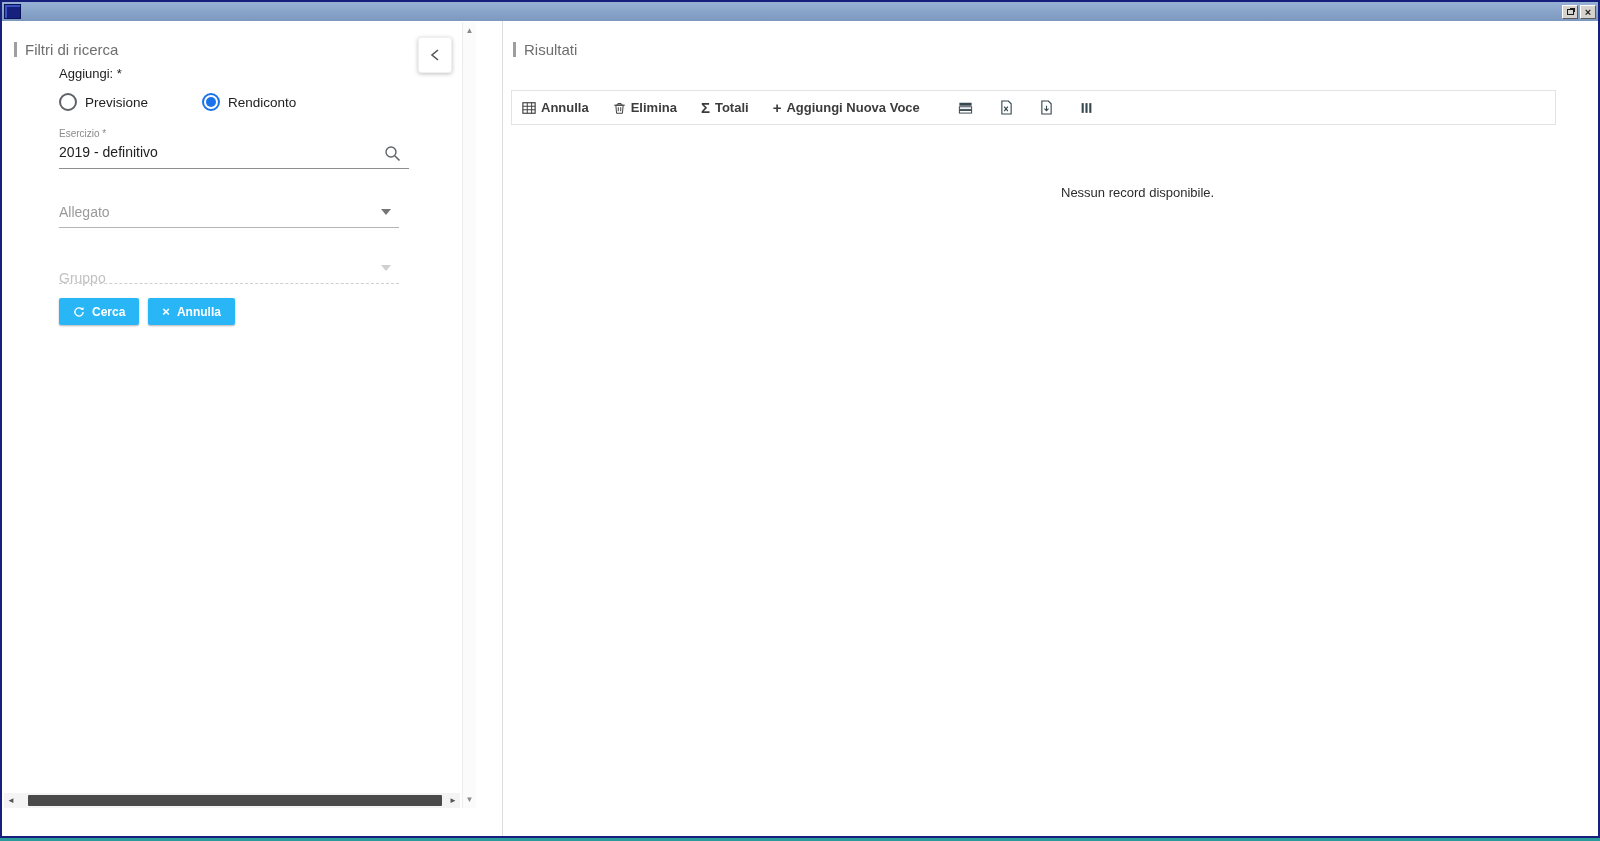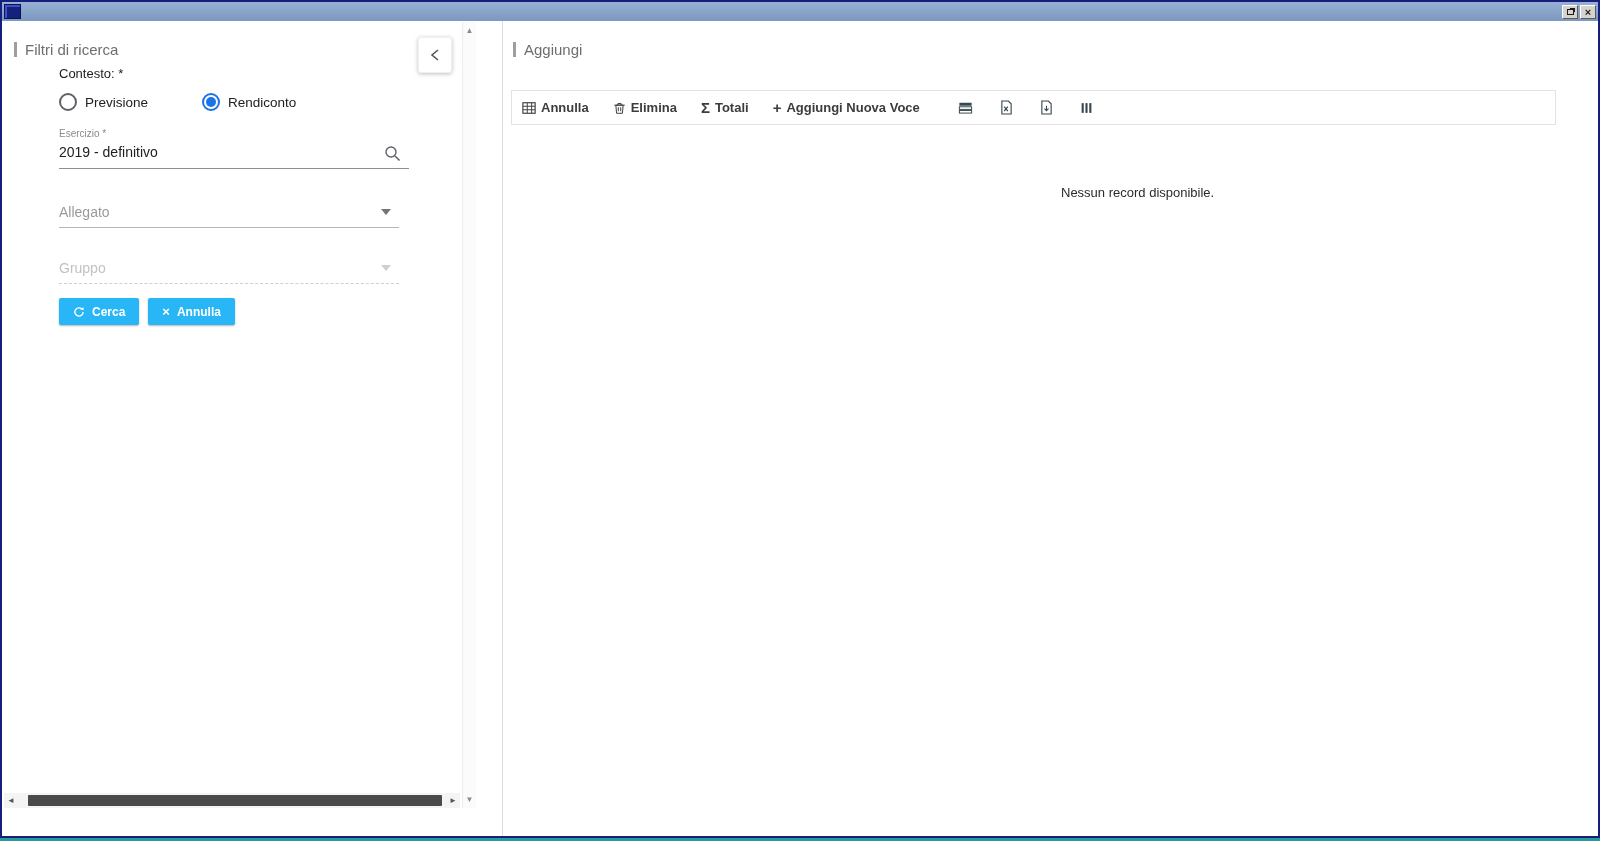--- a/index.html
+++ b/index.html
@@ -59,21 +59,21 @@
   .radio-circle[data-checked="true"] { border-color:#1a73e8; }
   .radio-circle[data-checked="true"]::after {
     content:""; position:absolute; inset:2px; border-radius:50%; background:#1a73e8;
   }
   .field-label-sm { position:absolute; left:57px; top:107px; font-size:10px; color:#8a8a8a; }
   .field-value { position:absolute; left:57px; top:123px; font-size:14px; color:#212121; }
   .search-icon { position:absolute; left:382px; top:124px; color:#5f6368; cursor:pointer; }
   .underline-1 { position:absolute; left:57px; top:147px; width:350px; border-bottom:1px solid #8f8f8f; }
   .select-text { position:absolute; left:57px; font-size:14px; }
   .allegato-text { top:183px; color:#9a9a9a; }
-  .gruppo-text { top:239px; color:#c2c2c2; }
+  .gruppo-text { top:249px; color:#c2c2c2; }
   .caret {
     position:absolute; left:379px; width:0; height:0;
     border-left:5px solid transparent; border-right:5px solid transparent;
   }
   .caret-allegato { top:188px; border-top:6px solid #757575; }
   .caret-gruppo { top:244px; border-top:6px solid #cfcfcf; }
   .underline-2 { position:absolute; left:57px; top:206px; width:340px; border-bottom:1px solid #b5b5b5; }
   .underline-3 { position:absolute; left:57px; top:262px; width:340px; border-bottom:1px dashed #cfcfcf; }
   .btn-row { position:absolute; left:57px; top:277px; display:flex; gap:9px; }
   .btn-primary {
@@ -156,21 +156,21 @@
         <span class="section-bar"></span>
         <span>Filtri di ricerca</span>
       </div>
 
       <div class="collapse-btn">
         <svg width="12" height="14" viewBox="0 0 12 14">
             <polyline points="9,2 3,7 9,12" fill="none" stroke="#555" stroke-width="1.6"></polyline>
           </svg>
       </div>
 
-      <div class="contesto-label">Contesto: *</div>
+      <div class="contesto-label">Aggiungi: *</div>
 
       <div class="radio-row">
         <label class="radio">
           <span class="radio-circle" data-checked="false"></span>
           <span>Previsione</span>
         </label>
         <label class="radio">
           <span class="radio-circle" data-checked="true"></span>
           <span>Rendiconto</span>
         </label>
@@ -216,21 +216,21 @@
         <span class="arr-left">◄</span>
         <div class="h-thumb"></div>
         <span class="arr-right">►</span>
       </div>
     </div>
 
     <div class="right-panel">
 
       <div class="section-title rp-title">
         <span class="section-bar"></span>
-        <span>Aggiungi</span>
+        <span>Risultati</span>
       </div>
 
       <div class="toolbar">
         <button class="tb-btn">
           <svg width="14" height="14" viewBox="0 0 16 16">
               <rect x="1" y="2" width="14" height="12" fill="none" stroke="currentColor" stroke-width="1.3"></rect>
               <path d="M1 6h14M1 10h14M6 2v12M11 2v12" stroke="currentColor" stroke-width="1.1" fill="none"></path>
             </svg>
           <span>Annulla</span>
         </button>

